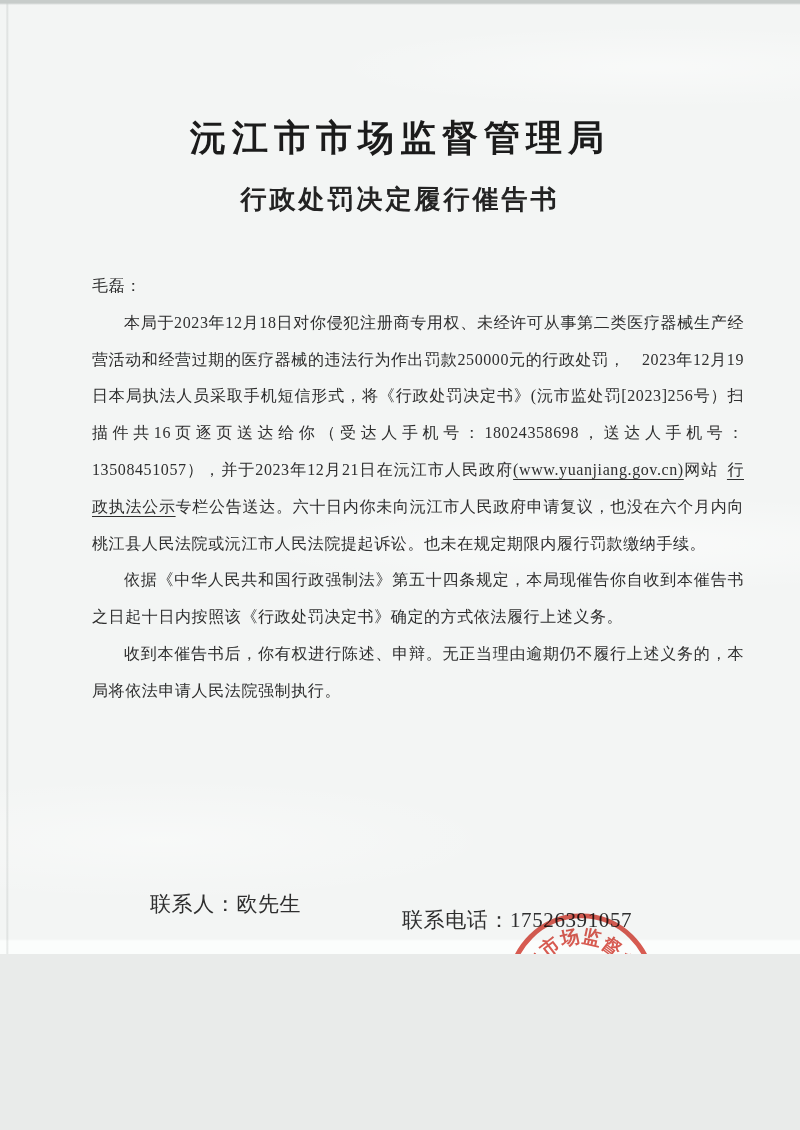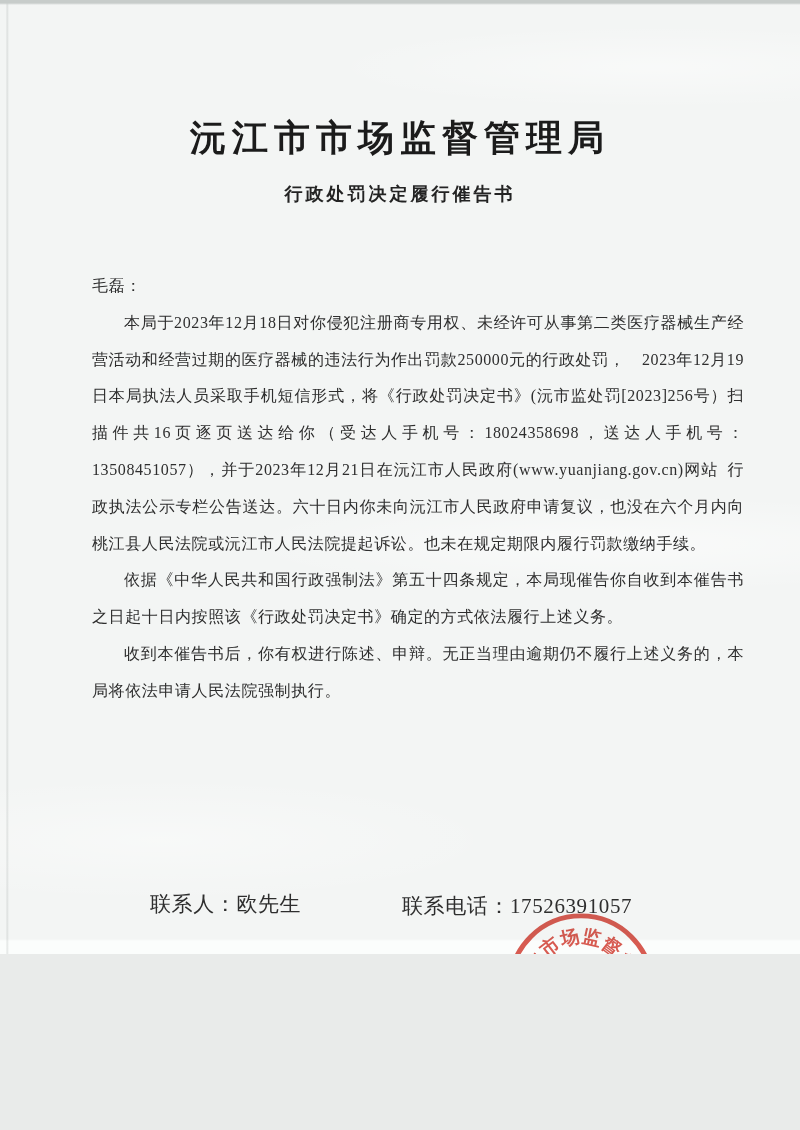--- a/index.html
+++ b/index.html
@@ -21,37 +21,37 @@
   }
   .title{
     position:absolute;top:114px;left:0;width:100%;
     margin:0;text-align:center;
     font-size:36px;font-weight:bold;letter-spacing:6px;
     color:#1b1b1b;
   }
   .subtitle{
     position:absolute;top:182px;left:0;width:100%;
     margin:0;text-align:center;
-    font-size:18px;font-weight:bold;letter-spacing:3px;
+    font-size:26px;font-weight:bold;letter-spacing:3px;
     color:#232323;
   }
   .letter-body{
     position:absolute;left:92px;top:268px;width:652px;
     font-size:16px;line-height:36.8px;letter-spacing:.6px;
     text-align:justify;
   }
   .letter-body p{margin:0;}
   .para{text-indent:2em;}
-  .u{text-underline-offset:4px;margin-top:48px;}
+  .u{text-decoration:underline;text-underline-offset:4px;margin-top:48px;}
   .contact-row{
     position:absolute;left:0;top:890px;width:800px;
     font-size:21px;letter-spacing:.6px;
   }
   .contact-person{position:absolute;left:150px;top:0;text-align:center;}
-  .contact-phone{position:absolute;left:402px;top:2px;}
+  .contact-phone{position:absolute;left:402px;top:16px;}
   .signature{
     position:absolute;left:455px;top:958px;width:262px;
     text-align:center;font-size:21px;letter-spacing:1px;
   }
   .signature .agency{margin-bottom:14px;white-space:nowrap;}
   .signature .date{white-space:nowrap;}
   .seal{
     position:absolute;left:502px;top:906px;width:158px;height:162px;
     mix-blend-mode:multiply;opacity:.88;
     pointer-events:none;

